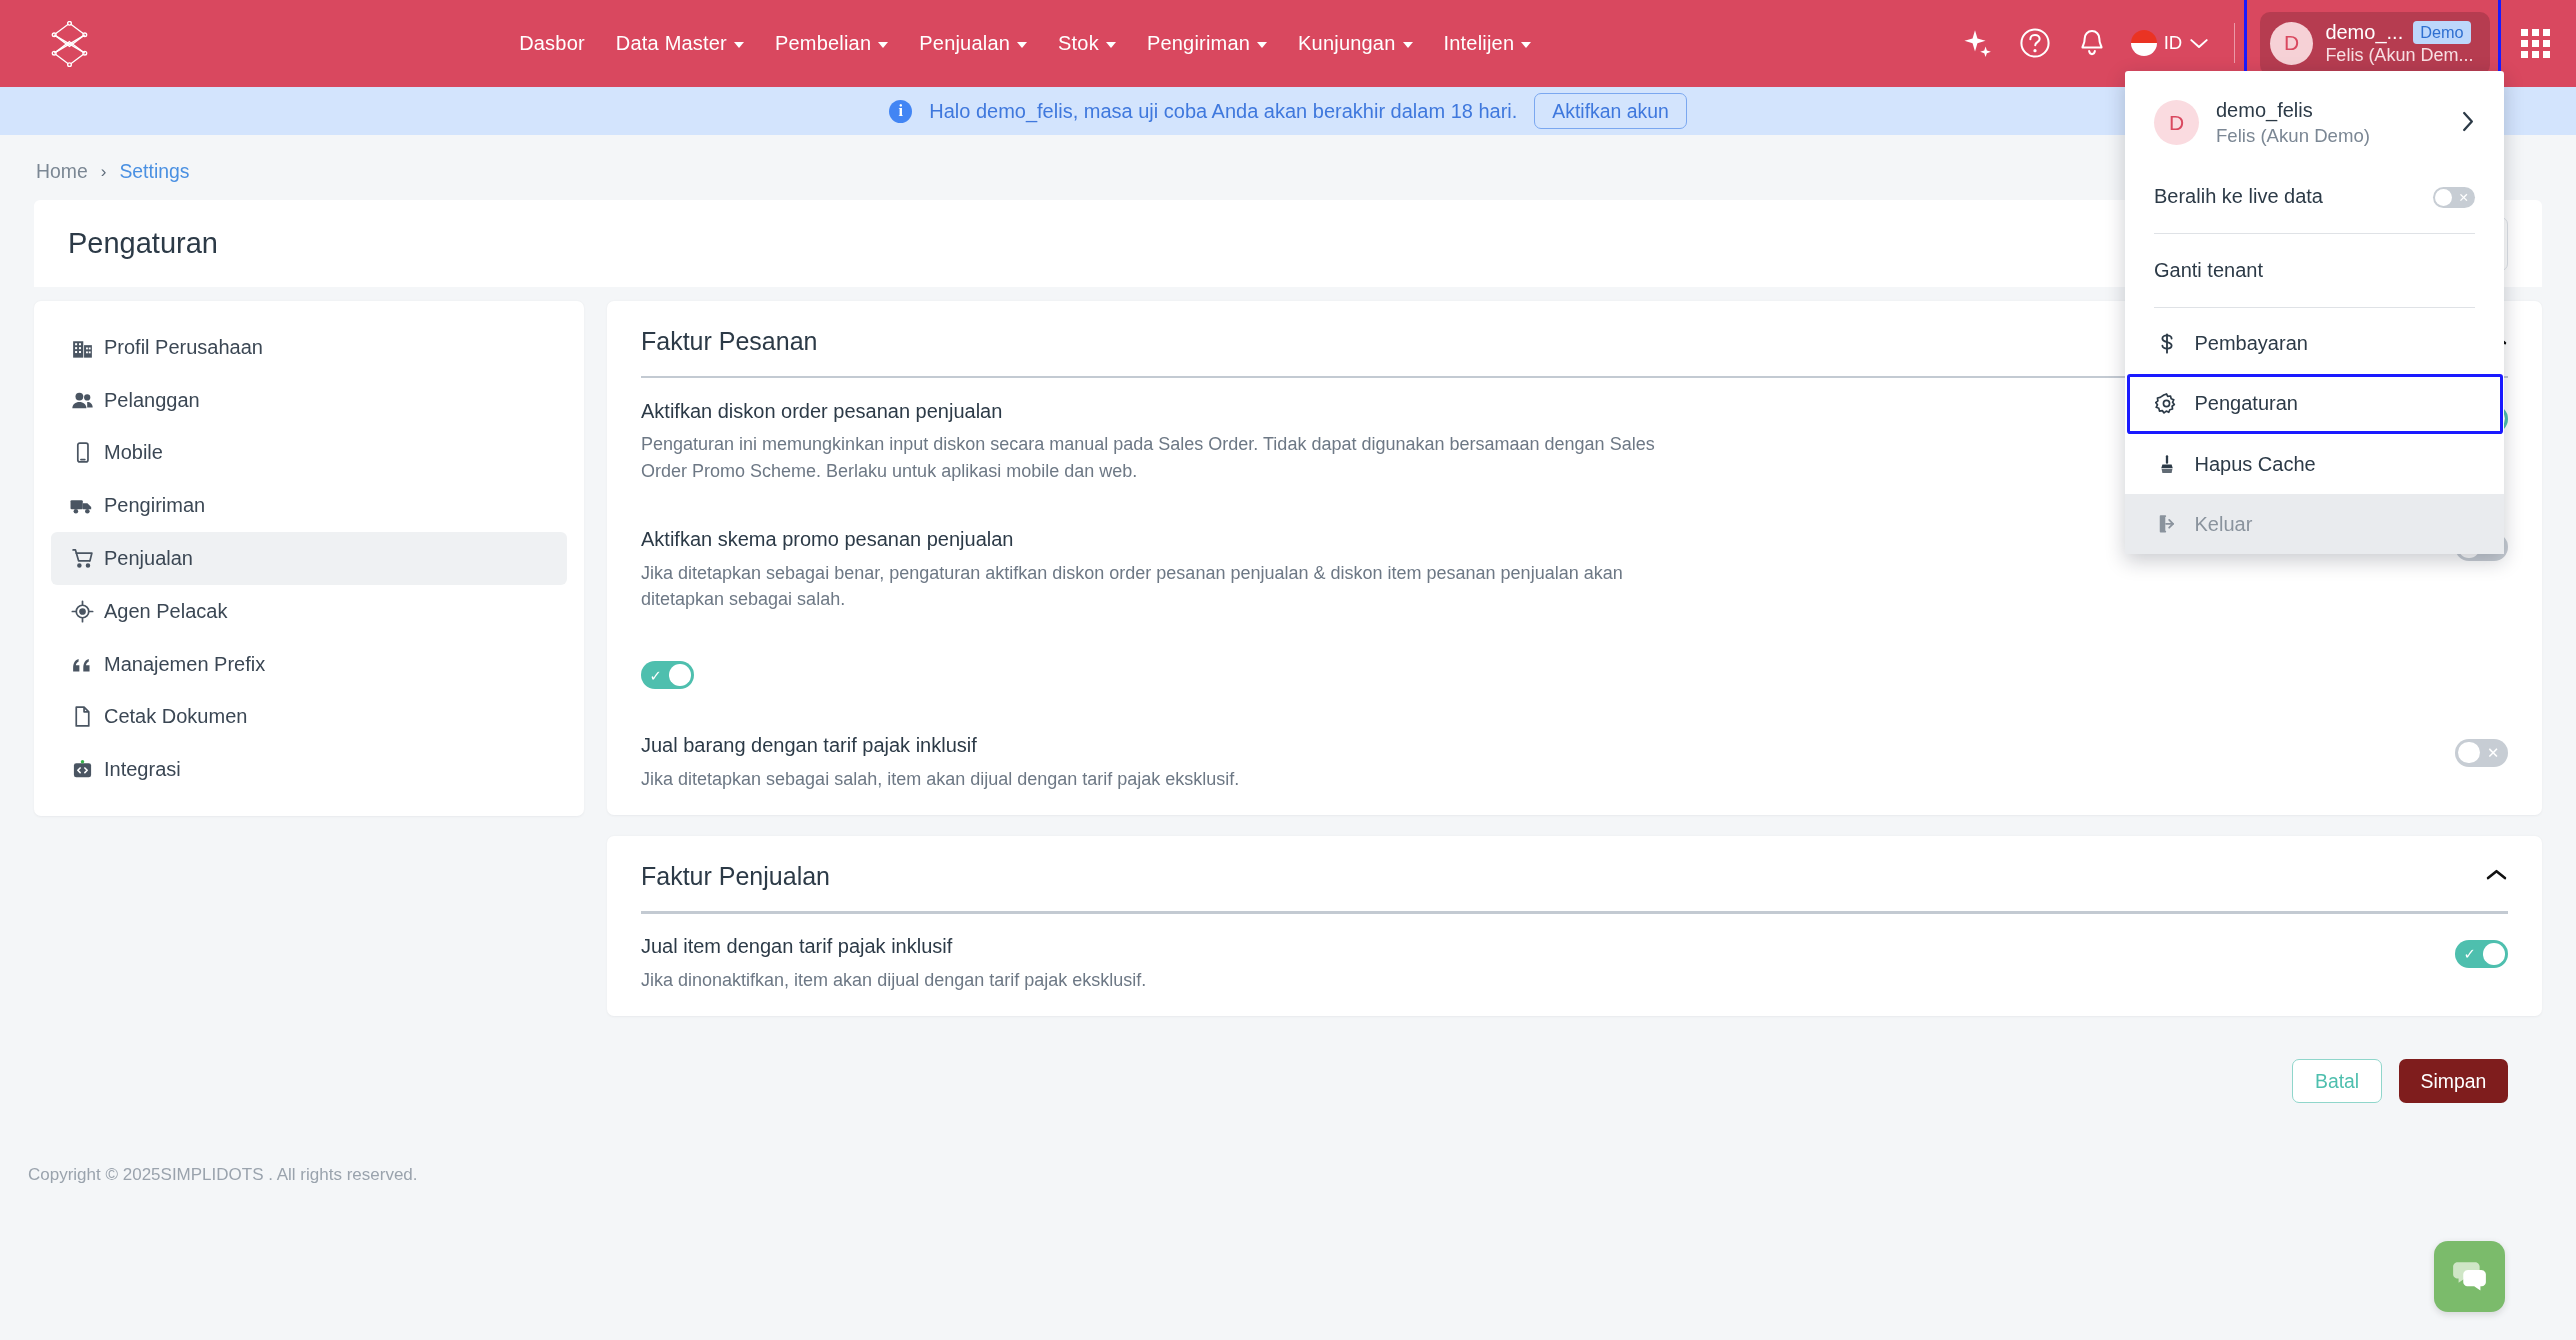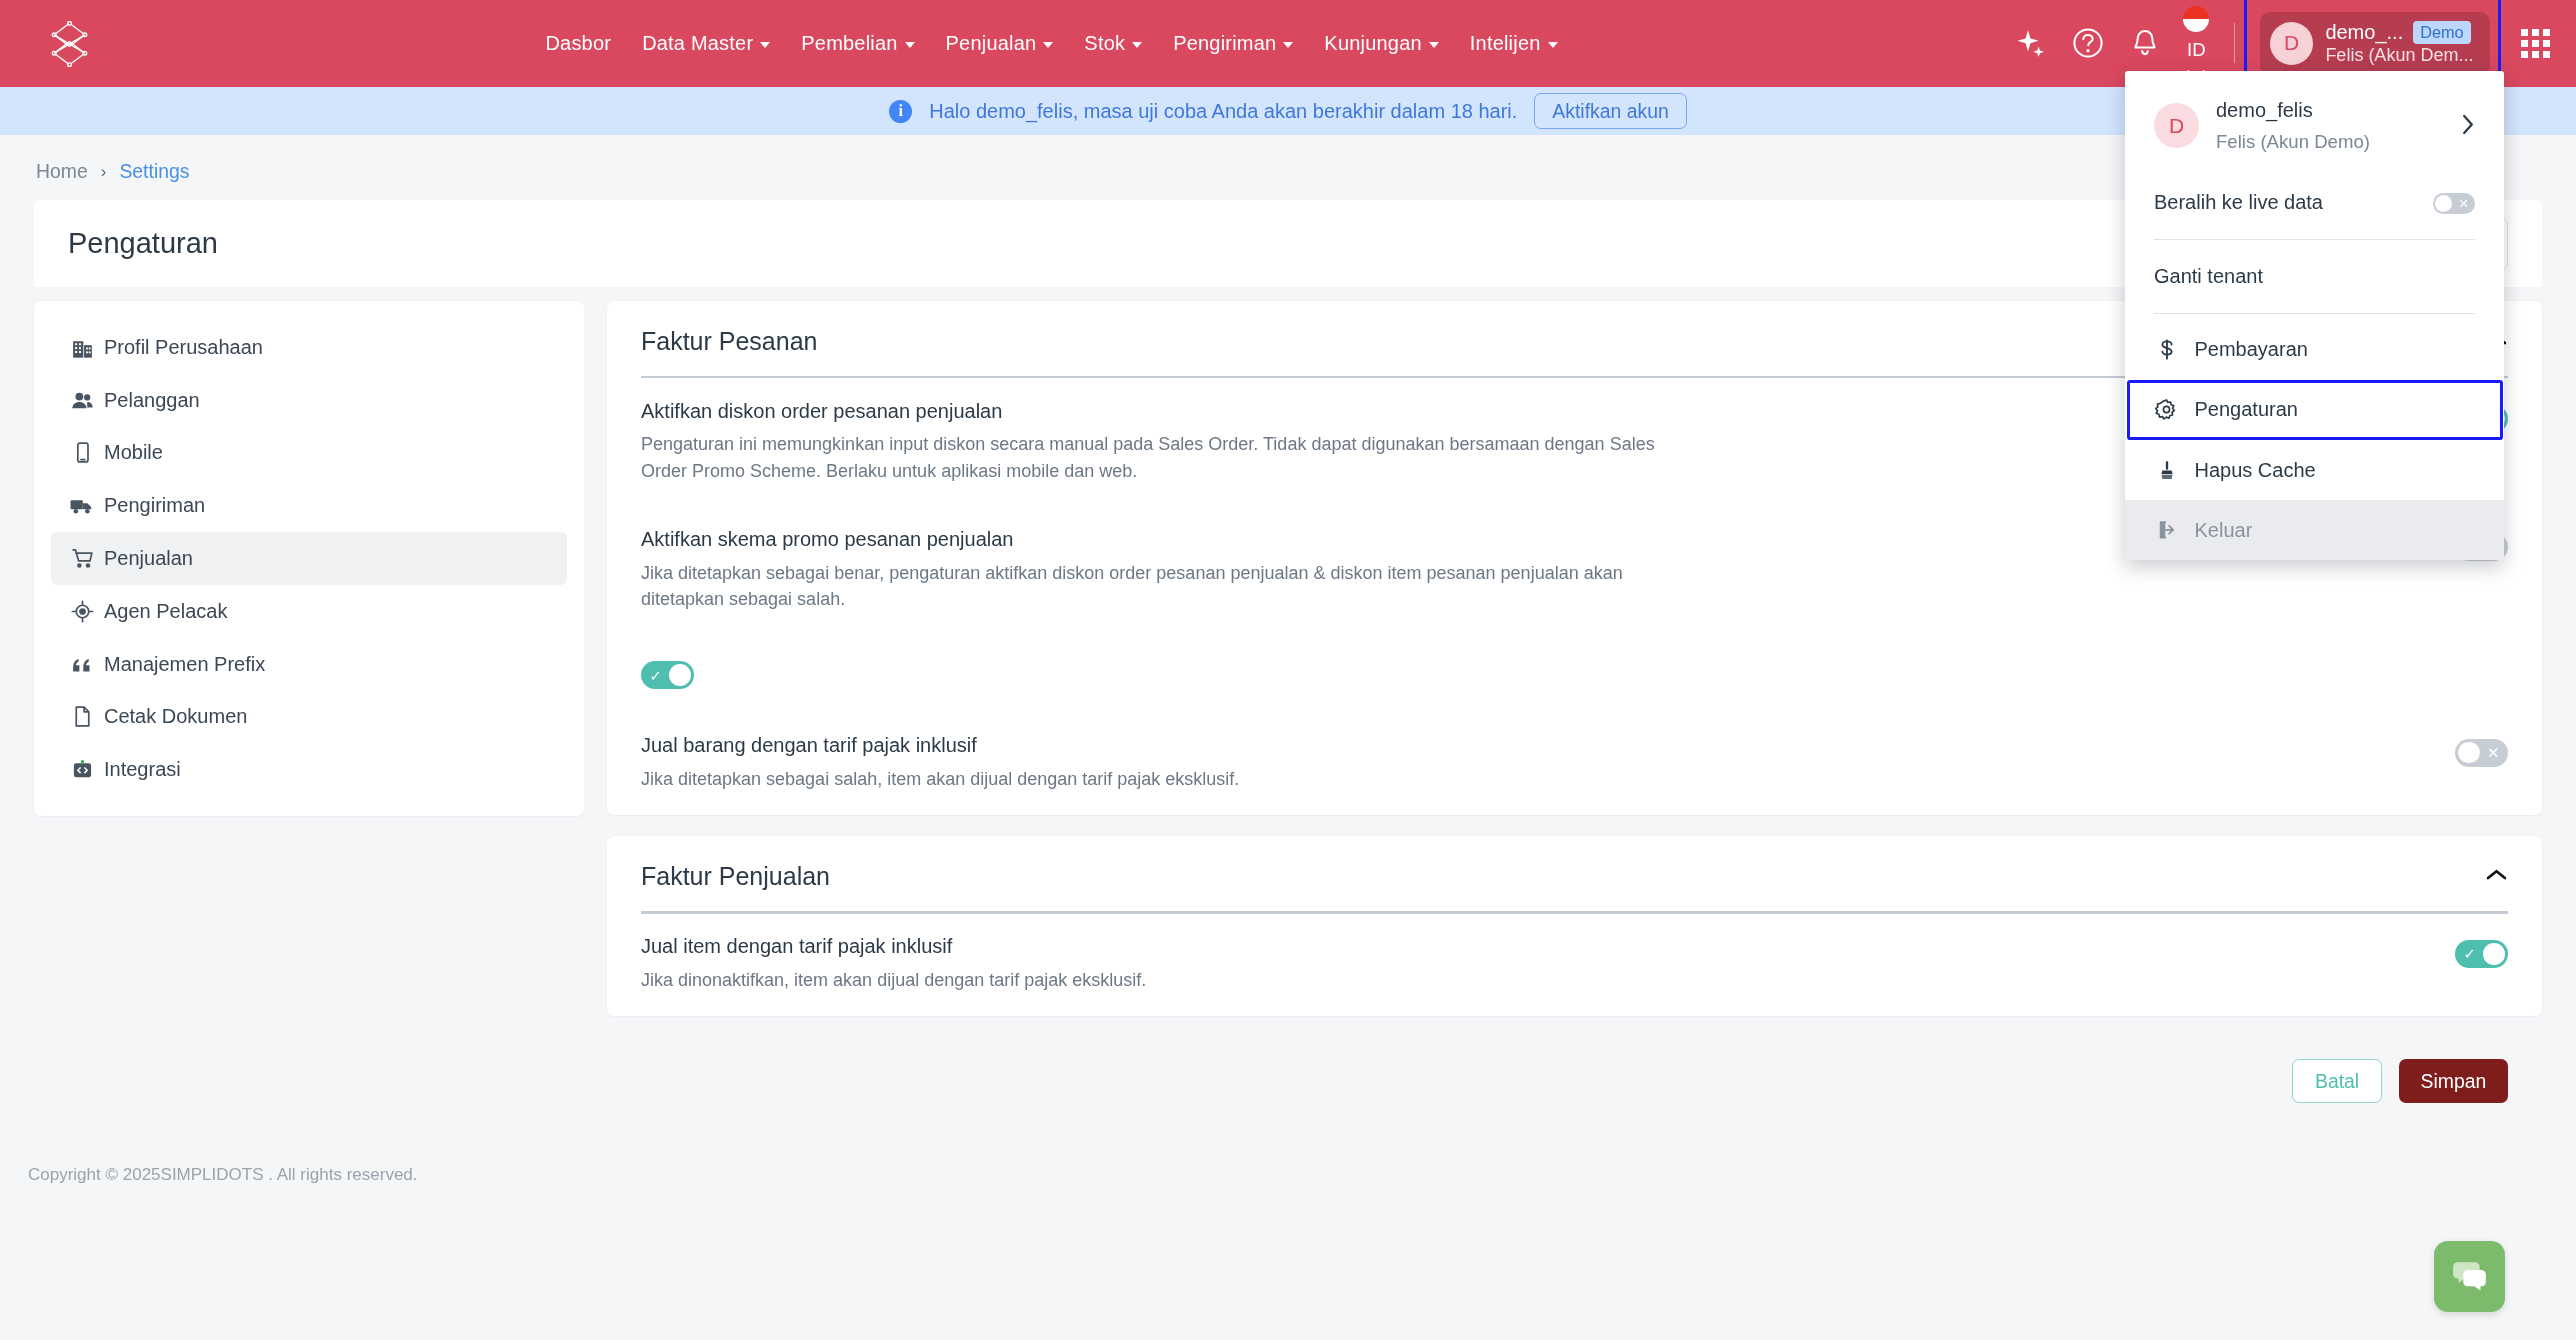--- a/index.html
+++ b/index.html
@@ -23,21 +23,21 @@
     color:#fff; font-size:20px; display:flex; align-items:center; gap:7px;
     white-space:nowrap; cursor:pointer; letter-spacing:0.2px;
   }
   .caret { display:inline-block; width:0; height:0;
     border-left:5.4px solid transparent; border-right:5.4px solid transparent;
     border-top:6.2px solid #fff; margin-top:2.3px; }
   .nav-right { display:flex; align-items:center; gap:20px; flex:0 0 auto; }
   .icon-btn { width:37px; height:37px; display:flex; align-items:center; justify-content:center; cursor:pointer; }
   .icon-btn svg { display:block; }
   .lang {
-    display:flex; align-items:center; gap:7px; color:#fff; font-size:18.6px; cursor:pointer;flex-direction:column;
+    display:flex; align-items:center; gap:7px; color:#fff; font-size:18.6px; cursor:pointer;
   }
   .flag { width:26px; height:26px; border-radius:50%; overflow:hidden;
     background:linear-gradient(to bottom,#ea3323 0 50%, #fff 50% 100%); }
   .divider-v { width:1.5px; height:40px; background:rgba(255,255,255,.45); margin:0 4.6px; }
 
   .profile-wrap { position:relative; }
   .profile-hl {
     position:absolute; left:-15.5px; top:-17px; right:-10.8px; bottom:-17px;
     border:3.9px solid #1a1aff; border-radius:3.9px; pointer-events:none;
   }
@@ -160,21 +160,21 @@
     border-radius:3.1px; box-shadow:0 6.2px 20px rgba(16,24,40,.22); z-index:40;
     padding:6.2px 0 0 0;
   }
   .dd-account {
     display:flex; align-items:center; gap:17px; padding:21.7px 29px 20px 29px; cursor:pointer;
   }
   .dd-avatar { width:45px; height:45px; border-radius:50%; background:#fadbe0;
     color:#d9485f; font-size:21px; display:flex; align-items:center; justify-content:center; flex:0 0 45px; }
   .dd-acc-text { flex:1 1 auto; }
   .dd-acc-name { font-size:20px; color:#2c3a47; }
-  .dd-acc-sub { font-size:18.6px; color:#7b8794; margin-top:9px; }
+  .dd-acc-sub { font-size:18.6px; color:#7b8794; margin-top:3px; }
   .dd-row {
     display:flex; align-items:flex-end; justify-content:space-between;
     padding:18.6px 29px; font-size:20px; color:#2c3a47; cursor:pointer;
   }
   .dd-row.muted { color:#8a939d; background:#e9ebee; }
   .dd-left { display:flex; align-items:center; gap:15.5px; }
   .dd-ico { width:25px; display:flex; align-items:center; justify-content:center; flex:0 0 25px; }
   .dd-sep { height:0.8px; background:#dfe2e6; margin:6.2px 29px; }
   .dd-hl-wrap { position:relative; }
   .dd-hl { position:absolute; left:1.5px; right:1.5px; top:0; bottom:0;

